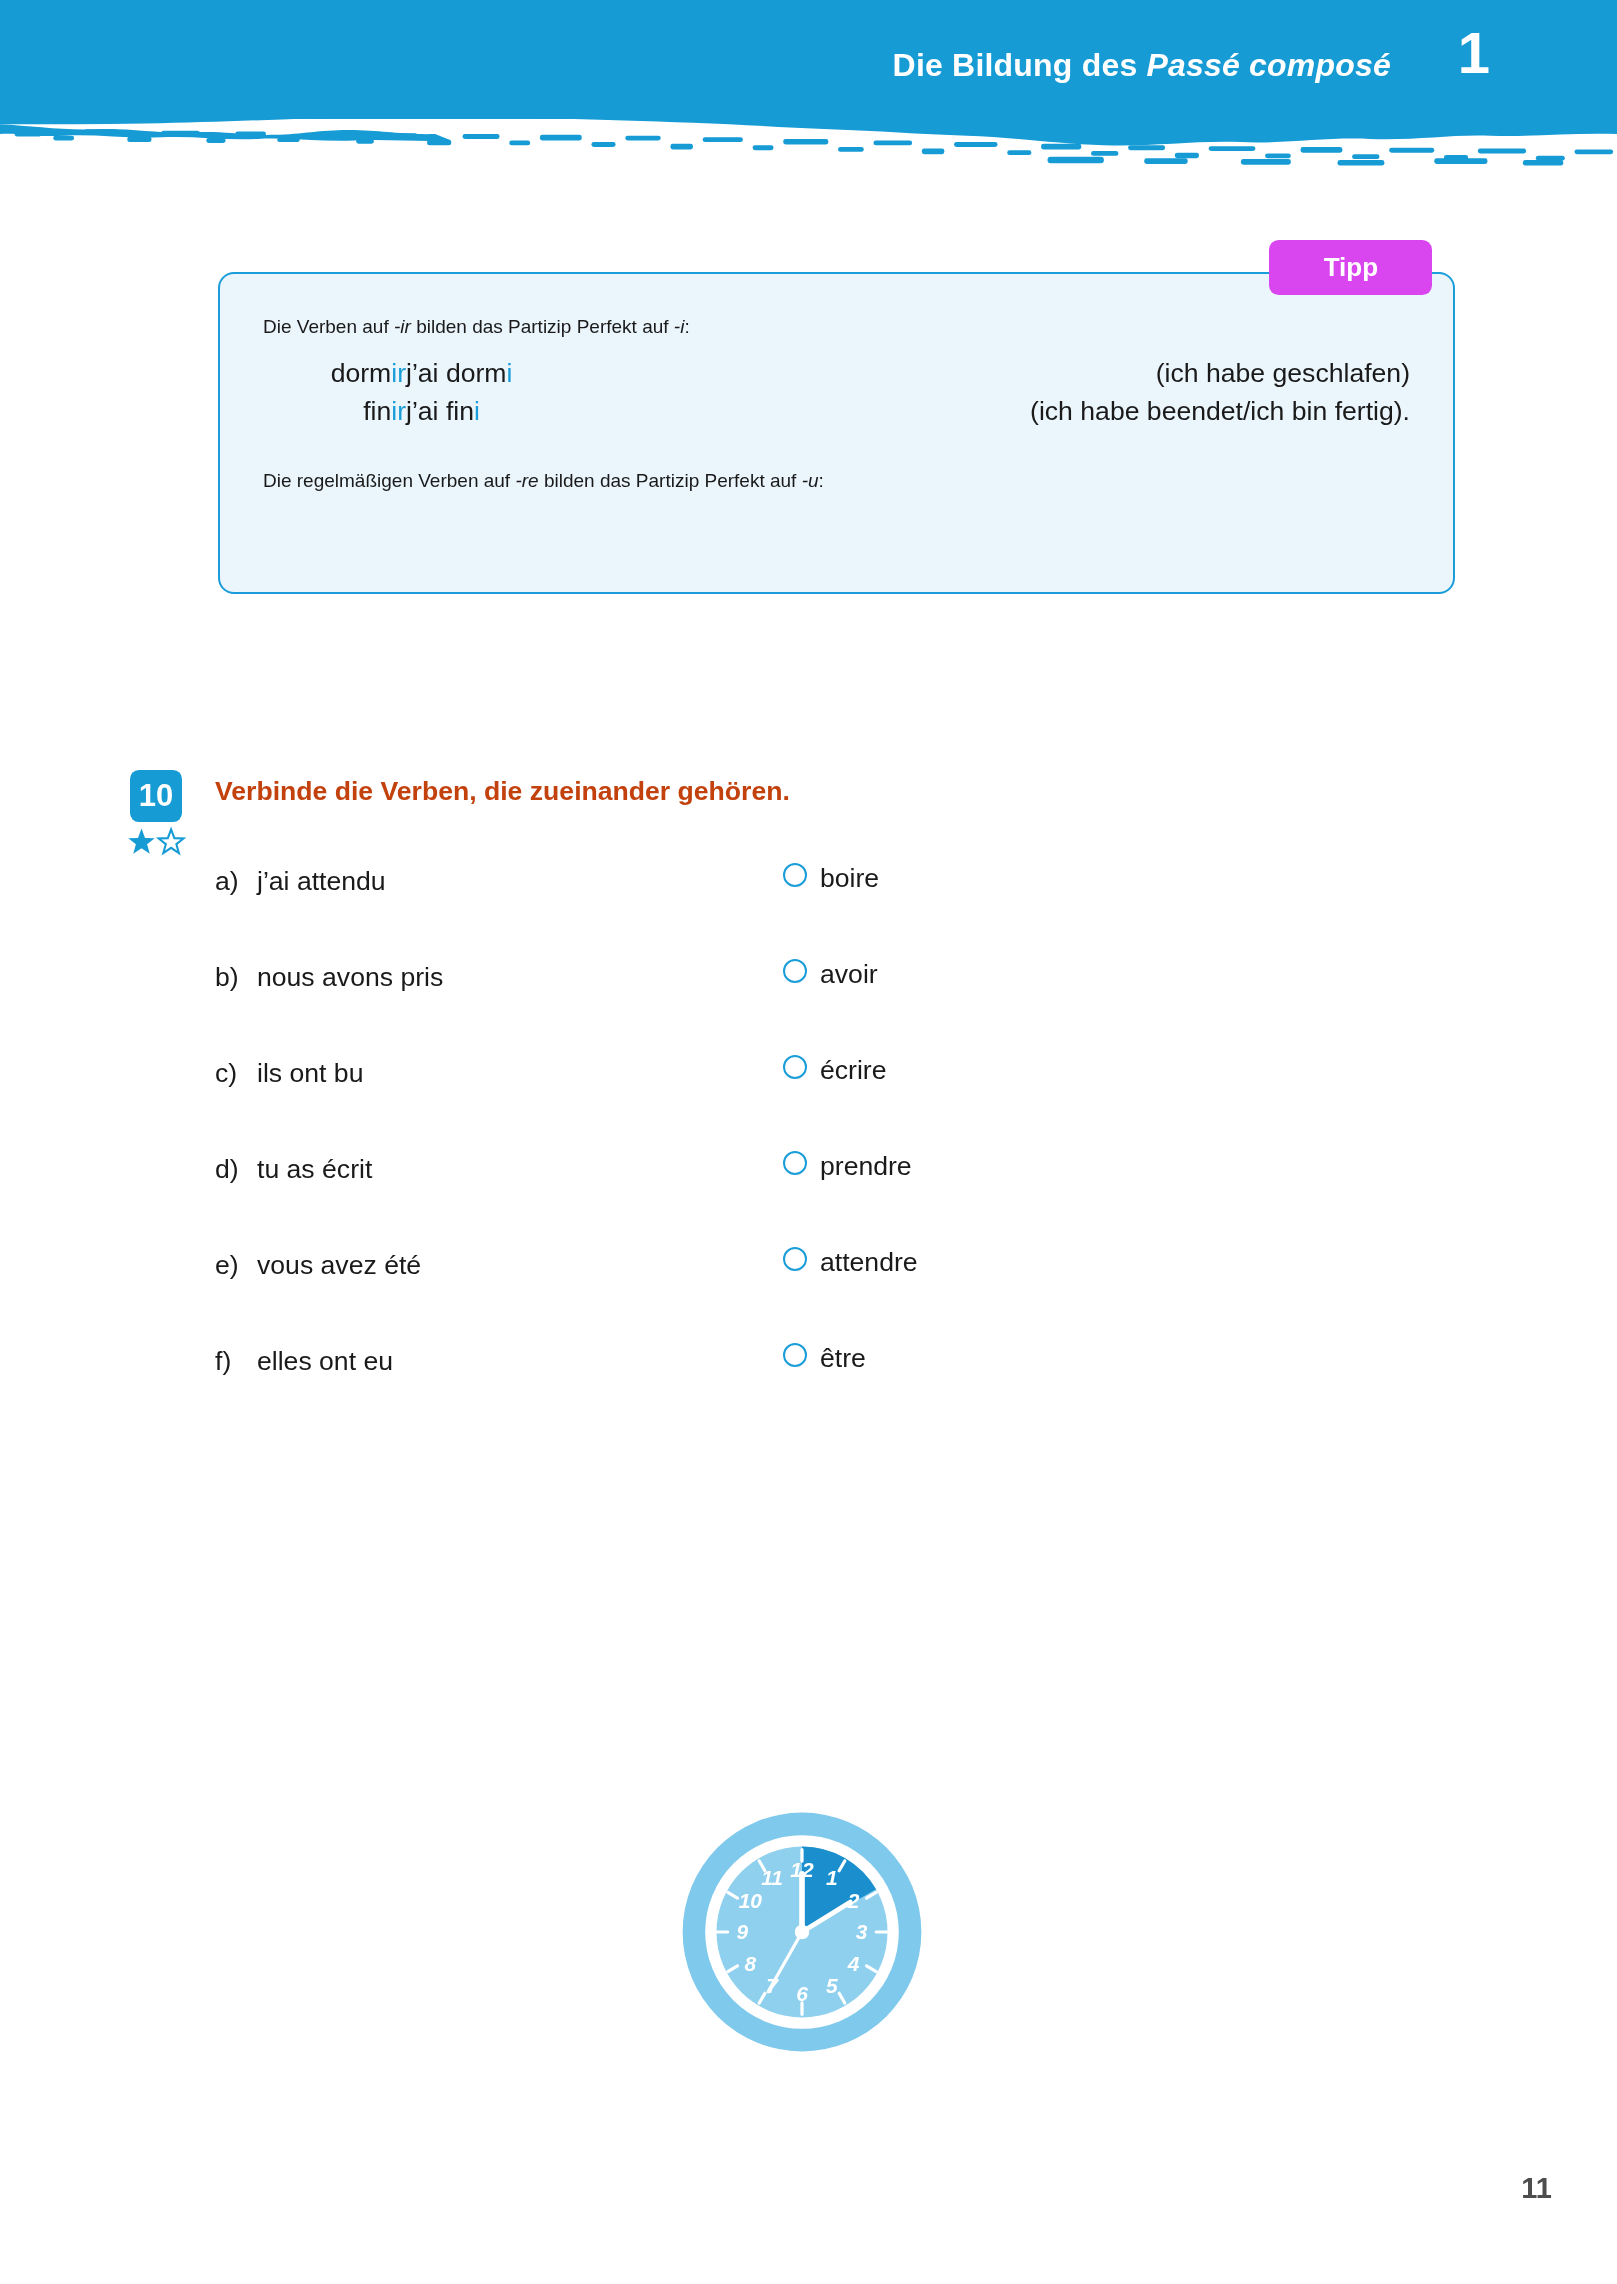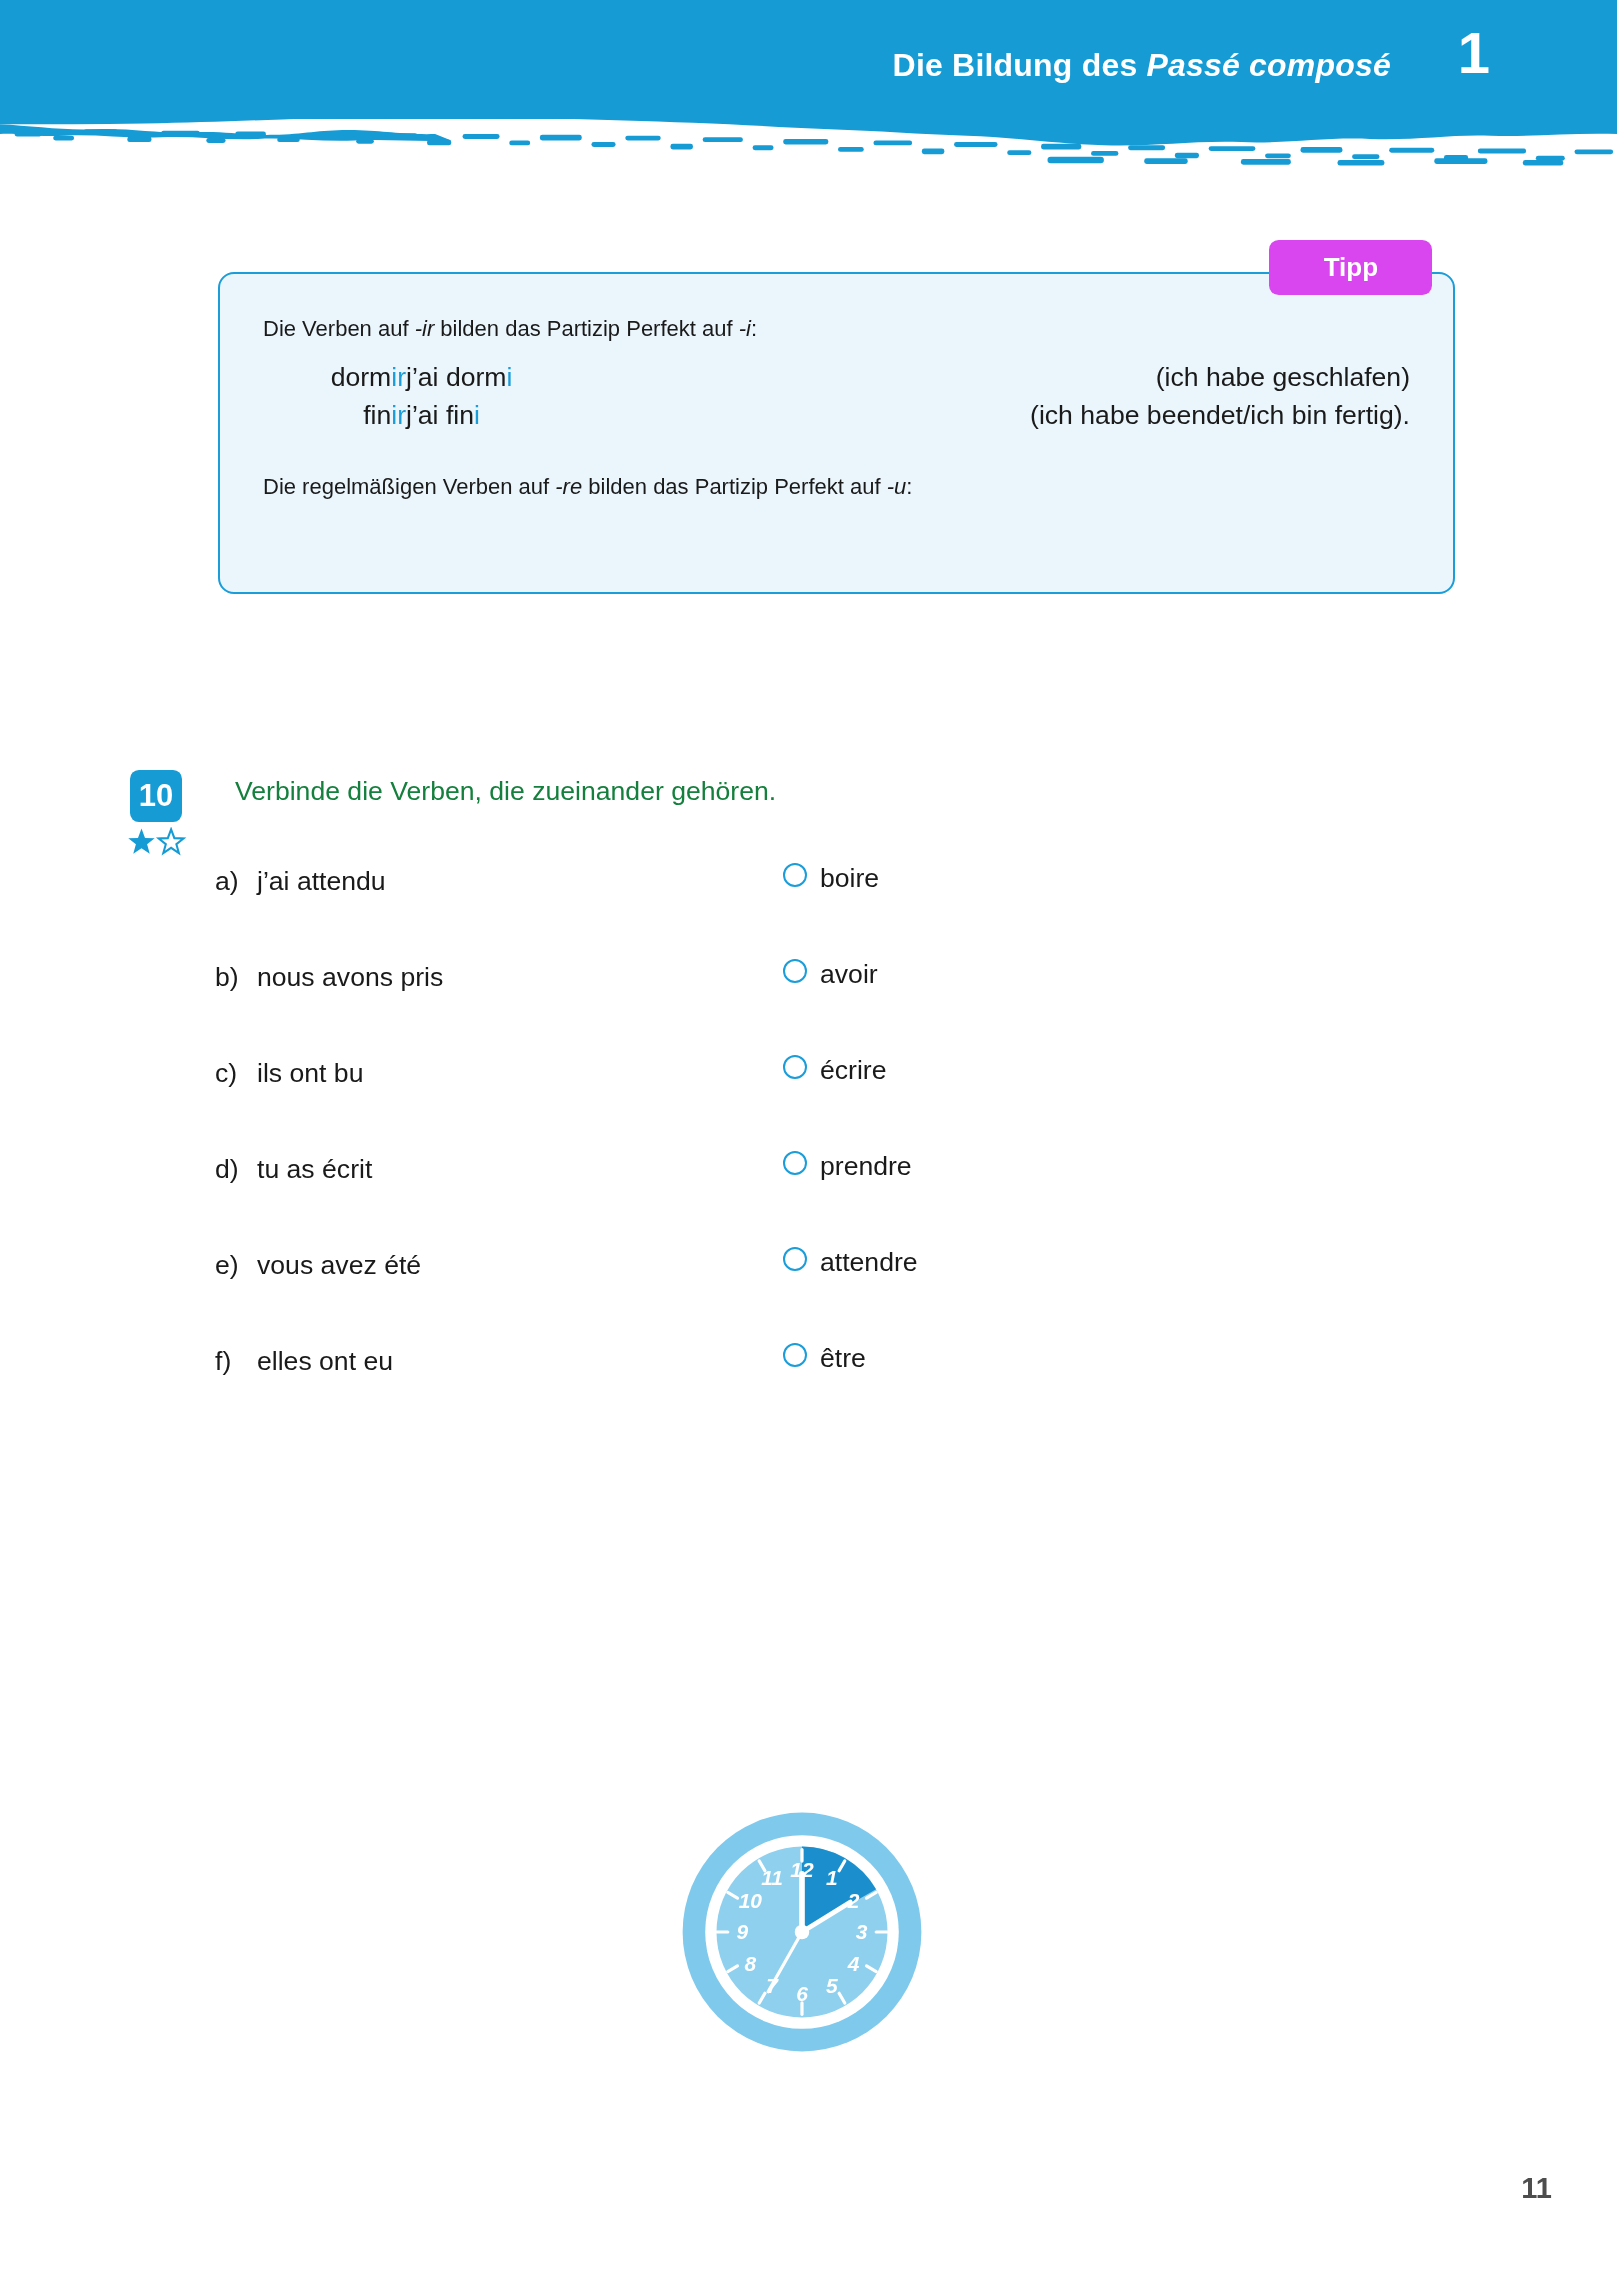--- a/index.html
+++ b/index.html
@@ -102,21 +102,21 @@
   .tip-inner {
     position: absolute;
     left: 0; top: 32px;
     width: 1237px;
     height: 322px;
     box-sizing: border-box;
     padding: 42px 45px;
     z-index: 2;
   }
   .tip-line {
-    font-size: 22px;
+    font-size: 19px;
     line-height: 1.32;
     color: #1a1a1a;
   }
   .tip-line .it { font-style: italic; }
   .tip-rows {
     margin-top: 16px;
   }
   .tip-row {
     display: flex;
     font-size: 26.6px;
@@ -155,24 +155,23 @@
     left: 127px;
     top: 827px;
     width: 61px;
     height: 32px;
   }
   .ex-title {
     position: absolute;
     left: 215px;
     top: 776px;
     font-size: 26.6px;
-    font-weight: normal;
-    color: #15803d;
+    font-weight: bold;
+    color: #c2410c;
     white-space: nowrap;
-    margin-left: 20px;
   }
 
   .match-list {
     position: absolute;
     left: 215px;
     top: 868px;
     width: 1128px;
   }
   .match-row {
     position: relative;

